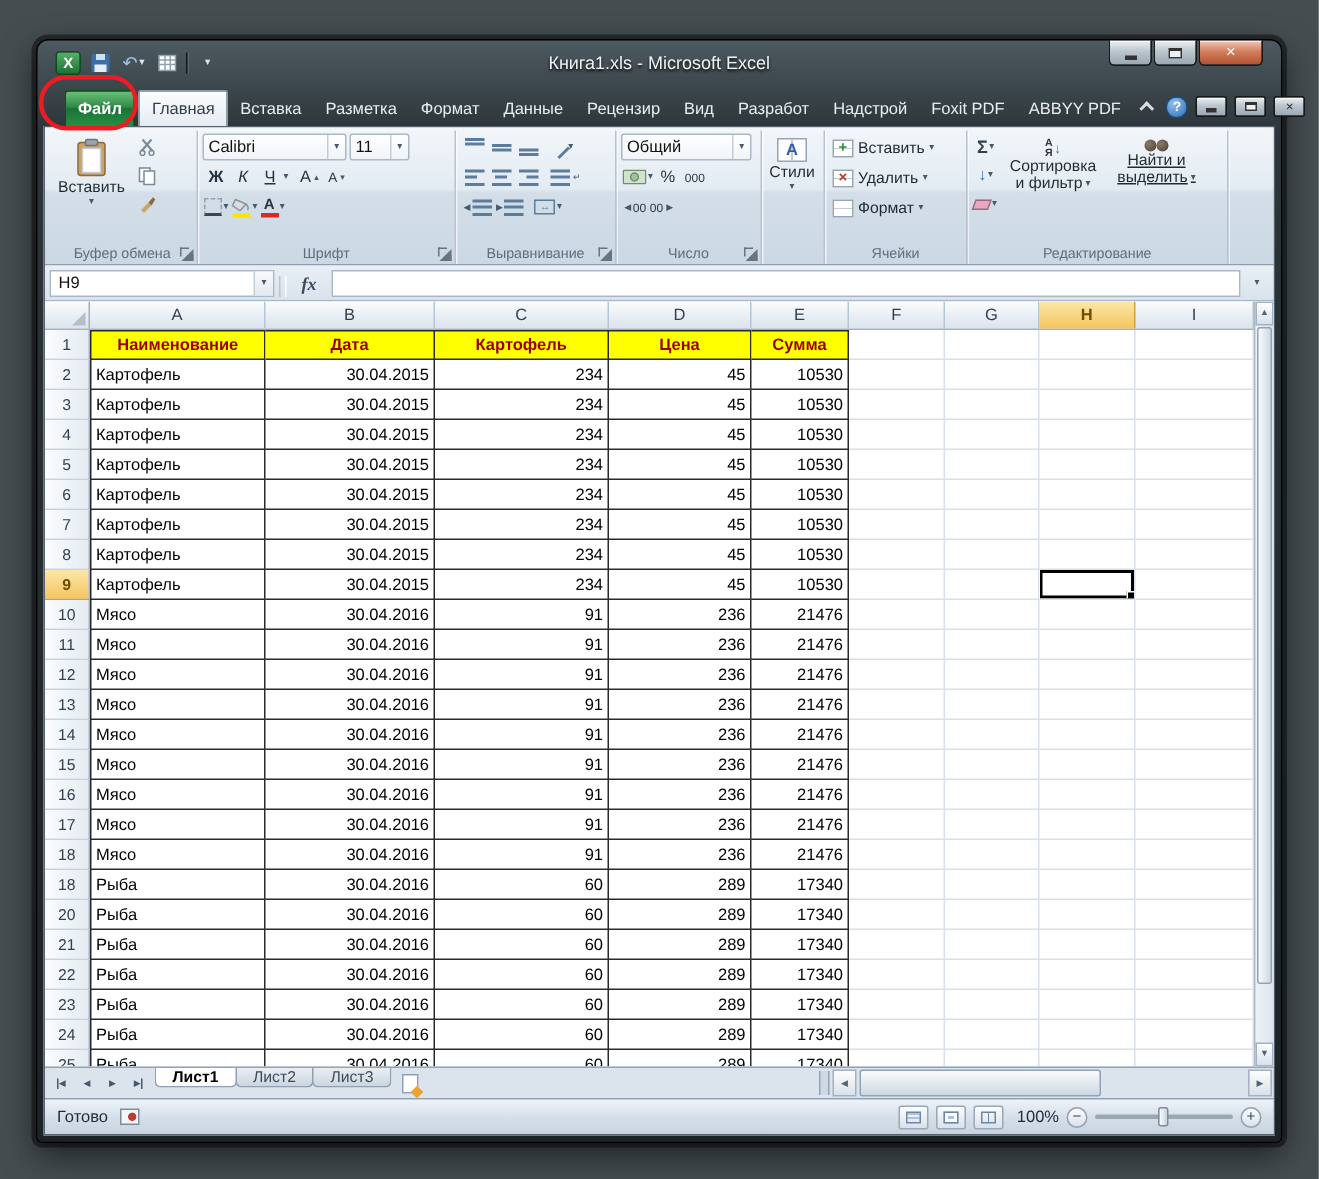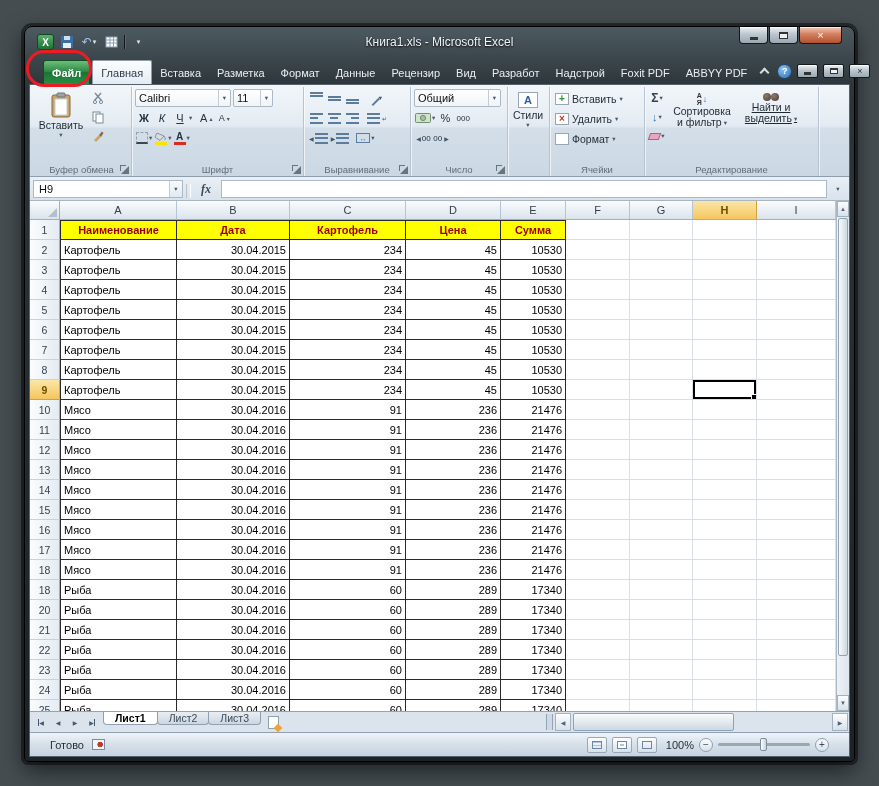--- a/index.html
+++ b/index.html
@@ -165,21 +165,21 @@
   .tabspacer{flex:1;}
   .tabsplit{width:7px;border-left:1px solid #93a3b4;border-right:1px solid #93a3b4;margin:2px 1px;background:#cfd9e3;}
   .hscroll{width:295px;display:flex;align-items:stretch;padding:1px;}
   .sarrow{width:16px;background:linear-gradient(#fdfdfe,#d8e1ea);border:1px solid #a3b1c0;
     display:flex;align-items:center;justify-content:center;font-size:6px;color:#4f6377;flex:none;}
   .htrack{flex:1;position:relative;margin:0 1px;}
   .hthumb{position:absolute;left:1px;top:0;bottom:0;width:62%;background:linear-gradient(#fafbfc,#cdd8e2);
     border:1px solid #8fa3b8;border-radius:2px;}
   
   .statusbar{height:24px;background:linear-gradient(#eef3f8,#d6e0ea 50%,#c6d3df);border-top:1px solid #8fa0b2;
-    display:flex;align-items:center;padding:0 20px;font-size:11px;color:#1f2a33;gap:8px;}
+    display:flex;align-items:center;padding:0 8px;font-size:11px;color:#1f2a33;gap:8px;}
   .macroic{width:13px;height:11px;border:1px solid #7e8c99;background:
     radial-gradient(circle at 65% 50%,#c0392b 0 2.5px,transparent 3px),#f4f7fa;}
   .sright{margin-left:auto;display:flex;align-items:center;gap:5px;}
   .viewbtn{width:20px;height:16px;background:linear-gradient(#fdfdfe,#d8e1ea);border:1px solid #9aa8b6;
     border-radius:2px;display:flex;align-items:center;justify-content:center;}
   .viewbtn span{width:10px;height:8px;border:1px solid #6b87a5;}
   .viewbtn.v1 span{background:repeating-linear-gradient(#aec4d8 0 1px,transparent 1px 3px);}
   .viewbtn.v2 span{box-shadow:inset 0 0 0 2px #fff;background:#aec4d8;}
   .viewbtn.v3 span{background:linear-gradient(90deg,transparent 44%,#6b87a5 44% 56%,transparent 56%);}
   .zoomtext{margin-left:4px;}

